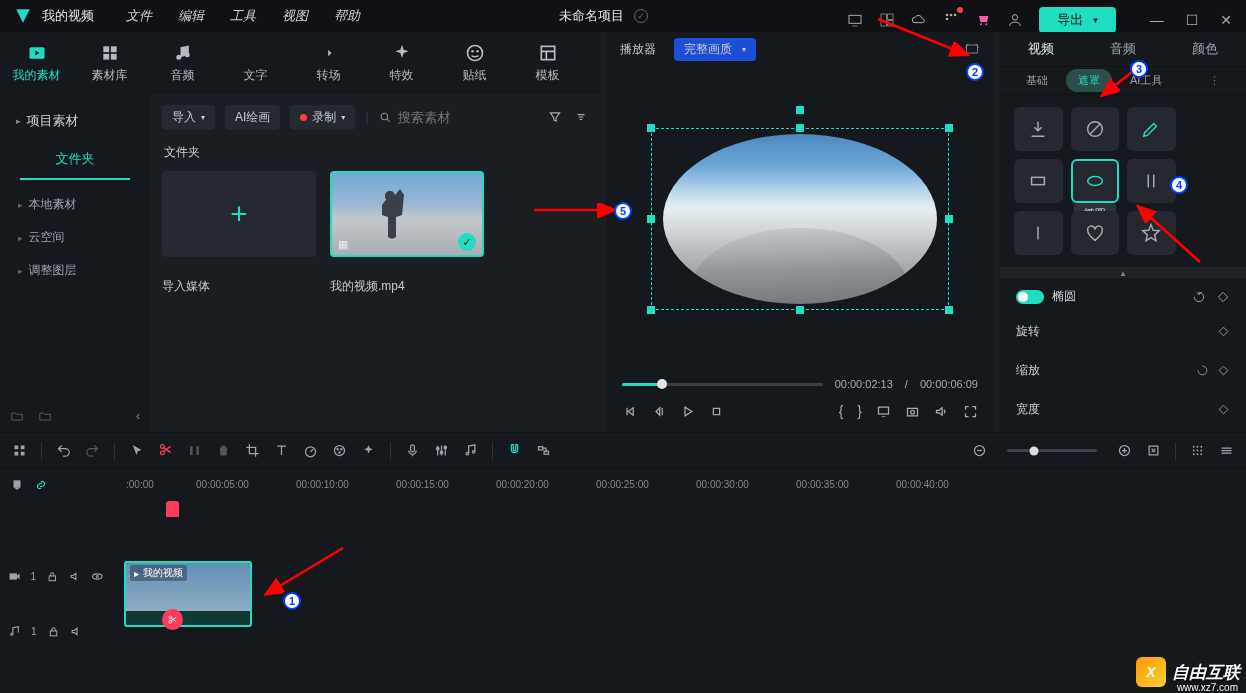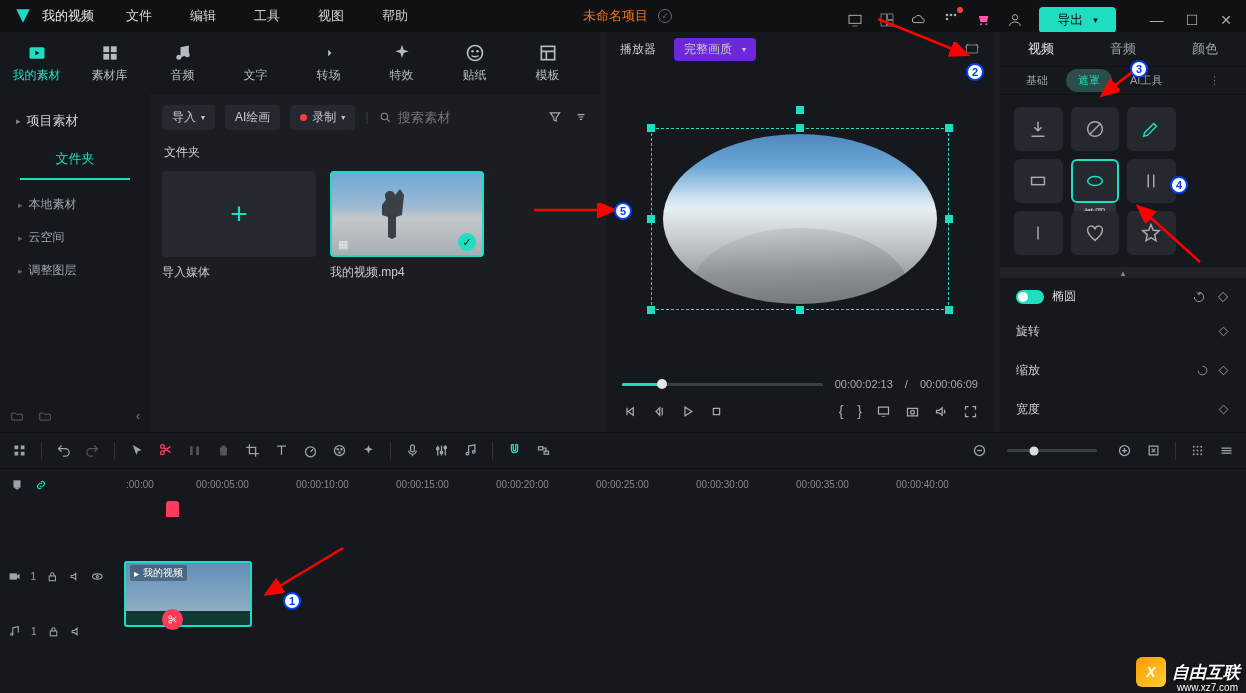--- a/index.html
+++ b/index.html
@@ -1,23 +1,23 @@
 <!DOCTYPE html>
 <html><head>
 <meta charset="utf-8">
 <style>
 * { margin: 0; padding: 0; box-sizing: border-box; font-family: "Microsoft YaHei", sans-serif; }
 body { background: #1a1d21; color: #c8cbd0; font-size: 12px; width: 1246px; height: 693px; overflow: hidden; position: relative; }
 .titlebar { height: 32px; background: #0f1114; display: flex; align-items: center; padding: 0 14px; }
 .logo { width: 18px; height: 18px; margin-right: 10px; }
 .app-name { color: #e6e6e6; font-size: 13px; margin-right: 32px; }
-.menu { display: flex; gap: 38px; }
+.menu { display: flex; gap: 26px; font-style: italic; }
 .menu span { color: #d2d2d2; font-size: 13px; cursor: pointer; }
 .title-center { flex: 1; display: flex; justify-content: center; align-items: center; gap: 10px; }
-.project-name { color: #f97316; font-size: 13px; }
+.project-name { color: #e5e5e5; font-size: 13px; }
 .check-ico { width: 14px; height: 14px; border: 1px solid #666; border-radius: 50%; display: flex; align-items: center; justify-content: center; font-size: 9px; color: #666; }
 .title-right { display: flex; align-items: center; gap: 16px; margin-top: 8px; }
 .tr-ico { width: 16px; height: 16px; fill: #aaa; cursor: pointer; position: relative; }
 .badge { position: absolute; top: -4px; right: -4px; width: 6px; height: 6px; background: #ff3b3b; border-radius: 50%; }
 .export-btn { background: #1fddc1; color: #0a0a0a; padding: 4px 18px; border-radius: 4px; display: flex; align-items: center; gap: 10px; font-size: 13px; }
 .win-ctrl { display: flex; gap: 22px; margin-left: 18px; font-size: 14px; color: #aaa;}
 .top { display: flex; height: 400px; }
 .left-panel { width: 600px; display: flex; flex-direction: column; justify-content: space-between; }
 .tool-tabs { height: 62px; display: flex; align-items: center; background: #15181c; }
 .tool-tab { flex: 0 0 73px; display: flex; flex-direction: column; align-items: center; gap: 4px; cursor: pointer; }
@@ -45,24 +45,24 @@
 .mb-right svg { width: 14px; height: 14px; fill: #aaa;}
 .folder-label { margin: 10px 0 10px 2px; font-size: 12px; color: #d2d2d2;}
 .media-grid { display: flex; gap: 14px; }
 .media-card { width: 154px; }
 .thumb { width: 154px; height: 86px; border-radius: 4px; display: flex; align-items: center; justify-content: center; position: relative; overflow: hidden;}
 .thumb.import { background: #25282e; }
 .thumb.import .plus { font-size: 30px; color: #1fddc1; font-weight: 200;}
 .thumb.vid { border: 2px solid #1fddc1; background: linear-gradient(180deg,#6fa9d8 0%,#9bb9d2 40%,#c2c8cc 55%,#a8aeb2 100%);}
 .thumb .vidcheck { position: absolute; bottom: 4px; right: 6px; width: 18px; height: 18px; background: #1fddc1; border-radius: 50%; display: flex; align-items: center; justify-content: center; color: #0a0a0a; font-size: 11px;}
 .thumb .vidico { position: absolute; bottom: 4px; left: 6px; font-size: 11px; color: #fff; opacity: .7;}
-.media-card .cap { margin-top: 7px; font-size: 12px; color: #c8cbd0;}
+.media-card .cap { margin-top: 21px; font-size: 12px; color: #c8cbd0;}
 .player { width: 388px; background: #15181c; margin-left: 6px; display: flex; flex-direction: column;}
 .player-head { height: 34px; display: flex; align-items: center; padding: 0 14px; gap: 18px;}
-.player-head .sel { background: #6d28d9; padding: 3px 10px; border-radius: 4px; font-size: 12px; display: flex; align-items: center; gap: 10px;}
+.player-head .sel { background: #1d4ed8; padding: 3px 10px; border-radius: 4px; font-size: 12px; display: flex; align-items: center; gap: 10px;}
 .player-head .snap { margin-left: auto; width: 16px; height: 16px; fill: #aaa;}
 .stage { flex: 1; position: relative; display: flex; align-items: center; justify-content: center;}
 .canvas { width: 322px; height: 214px; position: relative;}
 .sel-rect { position: absolute; left: 12px; top: 16px; width: 298px; height: 182px; border: 1px dashed #1fddc1;}
 .mask-ellipse { position: absolute; left: 24px; top: 22px; width: 274px; height: 170px; border-radius: 50%; overflow: hidden; background: linear-gradient(180deg,#4d87c0 0%, #6fa9d8 20%, #cfe3f0 38%, #e7eef2 44%, #cfd3d6 58%, #9da2a6 82%, #868b8f 100%);}
 .mask-ellipse::after { content:""; position:absolute; left:10%; top:55%; width:80%; height:45%; background: linear-gradient(160deg, rgba(0,0,0,.05), rgba(0,0,0,.15)); border-top-left-radius: 60% 100%; border-top-right-radius: 60% 100%;}
 .handle { width: 8px; height: 8px; background: #1fddc1; position: absolute; }
 .h-tl{left:8px;top:12px}.h-tr{right:8px;top:12px}.h-bl{left:8px;bottom:12px}.h-br{right:8px;bottom:12px}
 .h-t{left:50%;top:12px;transform:translateX(-50%)}.h-b{left:50%;bottom:12px;transform:translateX(-50%)}
 .h-l{left:8px;top:50%;transform:translateY(-50%)}.h-r{right:8px;top:50%;transform:translateY(-50%)}

